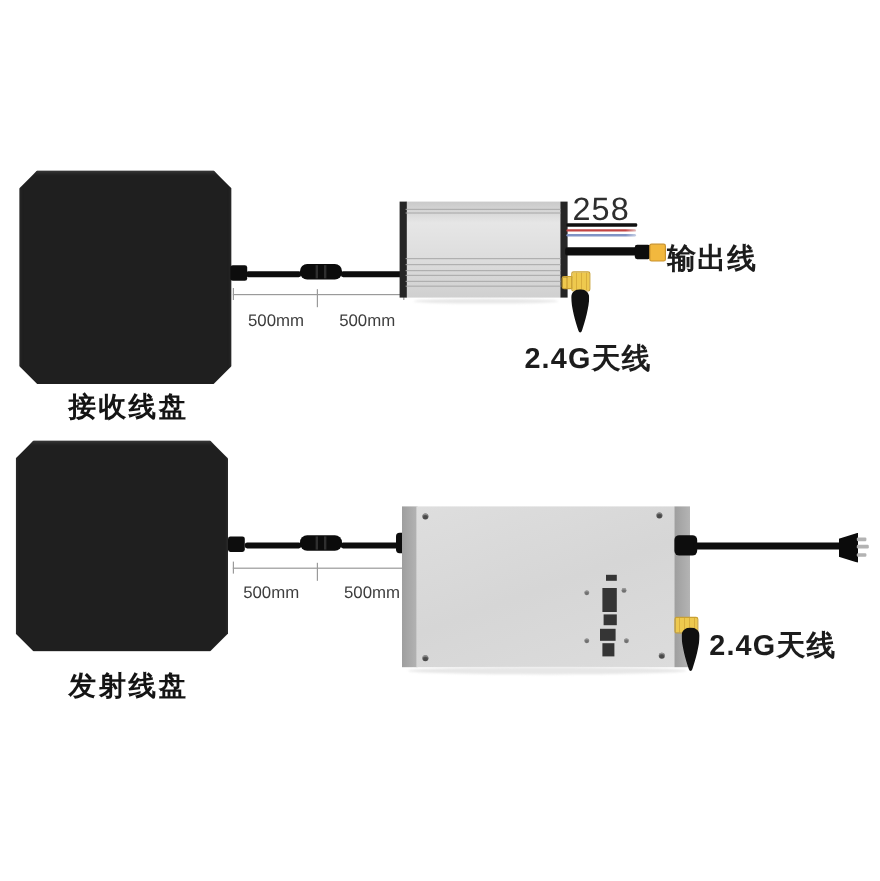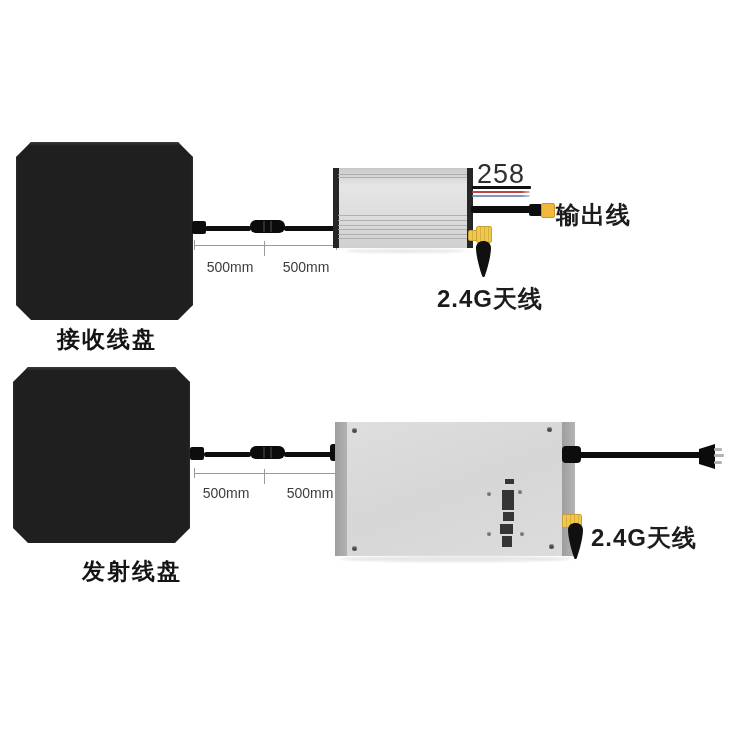--- a/index.html
+++ b/index.html
@@ -105,21 +105,21 @@
       <svg width="15" height="38" viewBox="0 0 15 38">
         <path d="M7.5 0 C11.6 0 15 2.6 15 6.8 C15 14.5 11.5 27.5 9 34.5 C8.4 36.6 6.6 36.6 6 34.5 C3.5 27.5 0 14.5 0 6.8 C0 2.6 3.4 0 7.5 0 Z" fill="#101010"></path>
       </svg>
     </div>
     <div class="label-lg" style="left:437px;top:283px;">2.4G天线</div>
   </div>
 
   <div>
 
     <div class="pad" style="left:13px;top:367px;width:177px;height:176px;"></div>
-    <div class="pad-label" style="left:57px;top:556px;margin-left:25px;">发射线盘</div>
+    <div class="pad-label" style="left:57px;top:556px;">发射线盘</div>
 
     <div class="plug" style="left:190px;top:447px;width:14px;height:13px;"></div>
     <div class="cable" style="left:204px;top:452px;width:47px;height:5px;"></div>
     <div class="midconn" style="left:250px;top:446px;width:35px;height:13px;"></div>
     <div class="cable" style="left:284px;top:452px;width:50px;height:5px;"></div>
     <div class="plug" style="left:330px;top:444px;width:17px;height:17px;border-radius:3px;"></div>
 
     <div class="dimline" style="left:194px;top:473px;width:152px;"></div>
     <div class="tick" style="left:194px;top:468px;height:10px;"></div>
     <div class="tick" style="left:264px;top:469px;height:15px;"></div>

